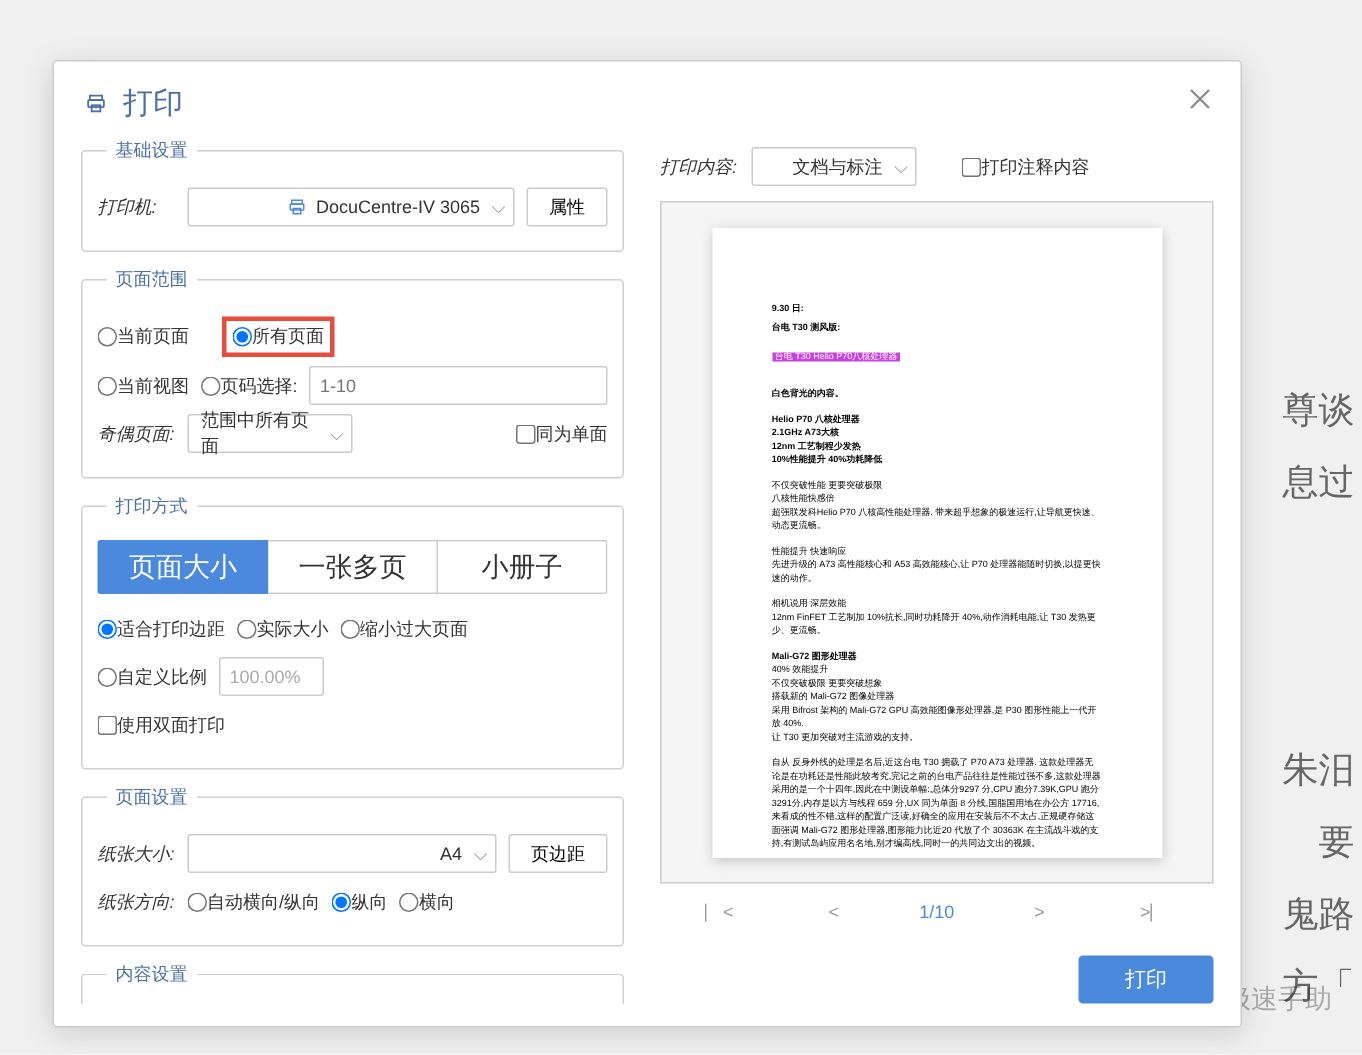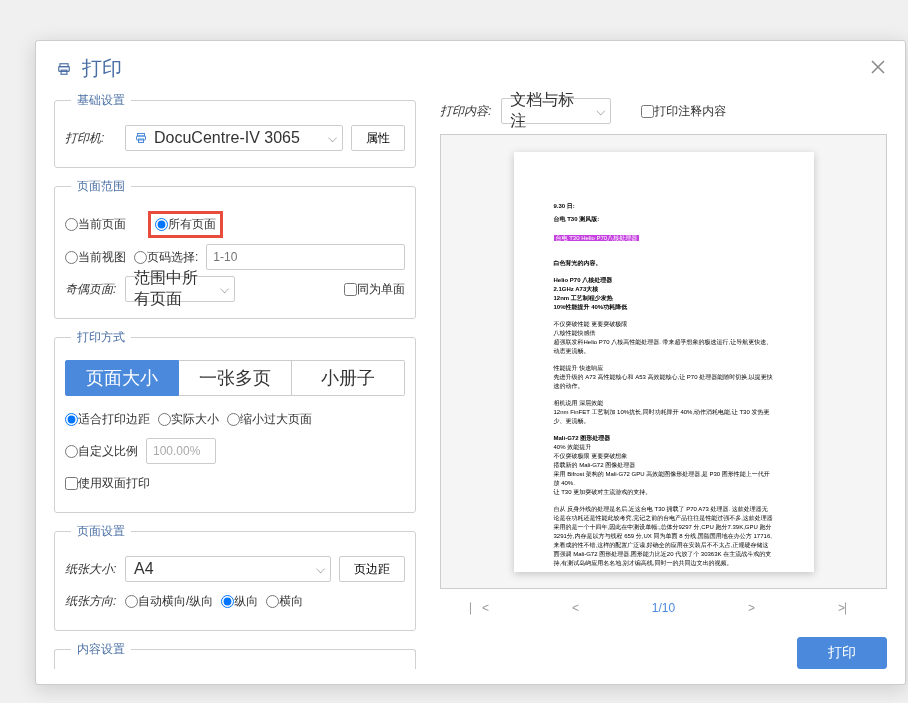--- a/index.html
+++ b/index.html
@@ -1,33 +1,33 @@
 <!DOCTYPE html>
 <html><head>
   <meta charset="utf-8">
   <style>
     * { box-sizing: border-box; margin: 0; padding: 0; }
     body { font-family: "Microsoft YaHei", Arial, sans-serif; font-size: 12px; color: #333; background: #f0f0f0; width: 908px; height: 703px; position: relative; overflow: hidden; }
     .bg-blur { position: absolute; right: 0; top: 250px; font-size: 24px; color: #666; line-height: 2; padding-right: 5px; }
     .watermark { position: absolute; right: 20px; bottom: 25px; font-size: 18px; color: rgba(0,0,0,0.3); }
-    .dialog { position: absolute; left: 35px; top: 40px; width: 871px; height: 645px; background: #fff; border: 1px solid #ccc; border-radius: 3px; box-shadow: 0 4px 20px rgba(0,0,0,0.15); }
+    .dialog { position: absolute; left: 35px; top: 40px; width: 793px; height: 645px; background: #fff; border: 1px solid #ccc; border-radius: 3px; box-shadow: 0 4px 20px rgba(0,0,0,0.15); }
     .title-bar { display: flex; align-items: center; justify-content: space-between; padding: 14px 20px 10px 20px; }
     .title-left { display: flex; align-items: center; gap: 10px; font-size: 20px; color: #4a6fa5; }
     .close-btn { cursor: pointer; color: #888; font-size: 16px; }
     .body { display: flex; padding: 0 18px 16px 18px; gap: 18px; height: calc(100% - 50px); }
     .left-col { width: 368px; overflow-y: auto; padding-right: 6px; }
     .right-col { flex: 1; display: flex; flex-direction: column; }
     fieldset { border: 1px solid #d0d0d0; border-radius: 3px; padding: 10px 10px 10px 10px; margin-bottom: 10px; position: relative; }
     legend { color: #4a6fa5; font-size: 12px; padding: 0 6px; margin-left: 6px; }
     .frow { display: flex; align-items: center; gap: 8px; margin: 6px 0; min-height: 26px; }
     .flabel { font-size: 12px; color: #333; min-width: 52px; font-style: italic; }
     .input, select { border: 1px solid #ccc; height: 26px; padding: 2px 6px; font-size: 12px; border-radius: 2px; background: #fff; }
     .select-wrap { position: relative; display: inline-flex; align-items: center; }
     .select-wrap .chev { position: absolute; right: 6px; color: #888; pointer-events: none; }
-    .select-inner { border: 1px solid #ccc; height: 26px; padding: 3px 22px 3px 8px; font-size: 16px; border-radius: 2px; background: #fff; display: inline-flex; align-items: center; gap: 6px; }
+    .select-inner { border: 1px solid #ccc; height: 26px; padding: 3px 22px 3px 8px; font-size: 12px; border-radius: 2px; background: #fff; display: inline-flex; align-items: center; gap: 6px; justify-content: flex-end; }
     .btn { border: 1px solid #ccc; background: #fff; height: 26px; padding: 0 14px; font-size: 12px; border-radius: 2px; cursor: pointer; display: inline-flex; align-items: center; }
     .btn-primary { background: #4a89dc; color: #fff; border-color: #4a89dc; padding: 6px 30px; height: auto; border-radius: 3px; font-size: 14px;}
     .spinner { display: flex; }
     .spinner input { width: 58px; border: 1px solid #ccc; border-right: none; height: 26px; padding: 2px 6px; font-size: 12px; border-radius: 2px 0 0 2px; }
     .spin-btns { display: flex; flex-direction: column; border: 1px solid #ccc; border-radius: 0 2px 2px 0; }
     .spin-btns span { height: 12px; width: 14px; display: flex; align-items: center; justify-content: center; font-size: 8px; color: #666; cursor: pointer; line-height: 1;}
     .spin-btns span:first-child { border-bottom: 1px solid #ccc; }
     input[type=checkbox] { width: 13px; height: 13px; margin: 0; }
     input[type=radio] { width: 13px; height: 13px; margin: 0; }
     .rlabel { font-size: 12px; display: inline-flex; align-items: center; gap: 0; }

